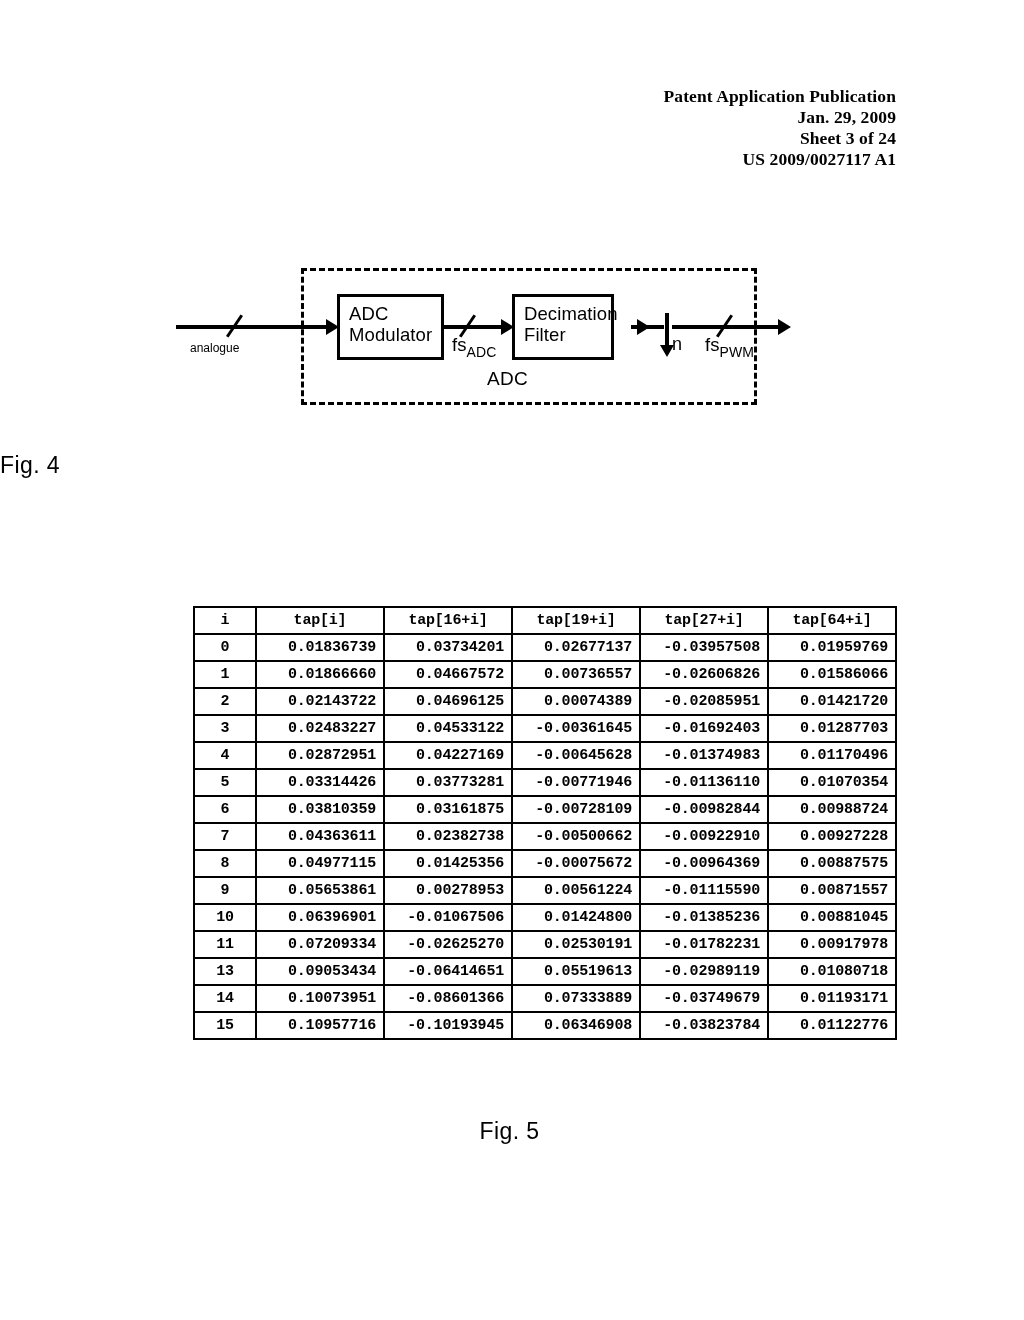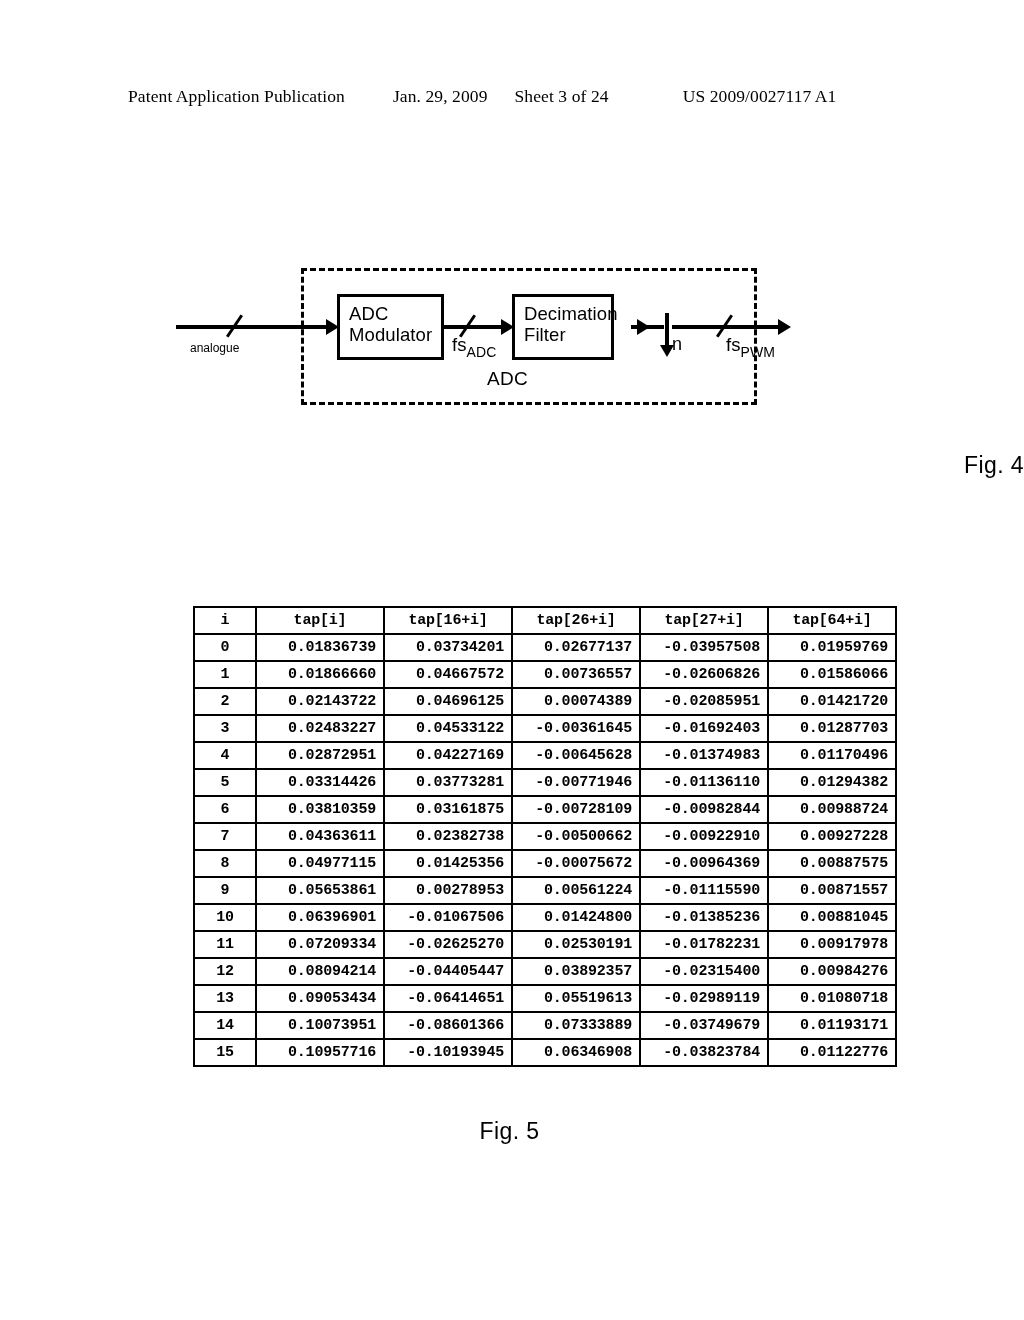--- a/index.html
+++ b/index.html
@@ -18,24 +18,25 @@
 
   
   #doc-header {
     position: absolute;
     left: 128px;
     top: 86px;
     width: 768px;
     display: flex;
     align-items: flex-end;
     font-family: "Liberation Serif", serif;
-    font-weight: normal;
+    font-weight: bold;
     font-size: 17.5px;
     letter-spacing: 0.1px;
     white-space: nowrap;
+    flex-direction: column;
   }
   #doc-header .hdr-pub { }
   #doc-header .hdr-date {
     margin-left: 48px;
   }
   #doc-header .hdr-sheet {
     margin-left: 27px;
   }
   #doc-header .hdr-patno {
     margin-left: 74px;
@@ -165,28 +166,28 @@
     position: absolute;
     font-size: 18.5px;
     white-space: nowrap;
   }
   .fs-label sub {
     font-size: 14px;
     vertical-align: -0.42em;
     letter-spacing: 0.2px;
   }
   #label-fs-adc { left: 452px; top: 334px; }
-  #label-fs-pwm { left: 726px; top: 334px; }
+  #label-fs-pwm { left: 705px; top: 334px; }
 
   #fig4-caption {
     position: absolute;
     left: 0;
     top: 452px;
     width: 1024px;
-    text-align: right;
+    text-align: left;
     font-size: 23px;
     letter-spacing: 0.4px;
   }
 
   
   #fig5-area {
     position: absolute;
     left: 0;
     top: 0;
     width: 1024px;
@@ -287,21 +288,21 @@
   <div id="fig4-caption">Fig. 4</div>
 </div>
 
 <div id="fig5-area">
   <table id="tap-table">
     <thead>
       <tr id="tap-table-head-row">
           <th class="col-index">i</th>
           <th class="col-val">tap[i]</th>
           <th class="col-val">tap[16+i]</th>
-          <th class="col-val">tap[26+i]</th>
+          <th class="col-val">tap[19+i]</th>
           <th class="col-val">tap[27+i]</th>
           <th class="col-val">tap[64+i]</th>
         </tr>
     </thead>
     <tbody id="tap-table-body">
         <tr>
           <td class="col-index">0</td>
           <td class="col-val">0.01836739</td>
           <td class="col-val">0.03734201</td>
           <td class="col-val">0.02677137</td>
@@ -339,21 +340,21 @@
           <td class="col-val">-0.00645628</td>
           <td class="col-val">-0.01374983</td>
           <td class="col-val">0.01170496</td>
         </tr>
         <tr>
           <td class="col-index">5</td>
           <td class="col-val">0.03314426</td>
           <td class="col-val">0.03773281</td>
           <td class="col-val">-0.00771946</td>
           <td class="col-val">-0.01136110</td>
-          <td class="col-val">0.01294382</td>
+          <td class="col-val">0.01070354</td>
         </tr>
         <tr>
           <td class="col-index">6</td>
           <td class="col-val">0.03810359</td>
           <td class="col-val">0.03161875</td>
           <td class="col-val">-0.00728109</td>
           <td class="col-val">-0.00982844</td>
           <td class="col-val">0.00988724</td>
         </tr>
         <tr>
@@ -390,28 +391,20 @@
         </tr>
         <tr>
           <td class="col-index">11</td>
           <td class="col-val">0.07209334</td>
           <td class="col-val">-0.02625270</td>
           <td class="col-val">0.02530191</td>
           <td class="col-val">-0.01782231</td>
           <td class="col-val">0.00917978</td>
         </tr>
         <tr>
-          <td class="col-index">12</td>
-          <td class="col-val">0.08094214</td>
-          <td class="col-val">-0.04405447</td>
-          <td class="col-val">0.03892357</td>
-          <td class="col-val">-0.02315400</td>
-          <td class="col-val">0.00984276</td>
-        </tr>
-        <tr>
           <td class="col-index">13</td>
           <td class="col-val">0.09053434</td>
           <td class="col-val">-0.06414651</td>
           <td class="col-val">0.05519613</td>
           <td class="col-val">-0.02989119</td>
           <td class="col-val">0.01080718</td>
         </tr>
         <tr>
           <td class="col-index">14</td>
           <td class="col-val">0.10073951</td>

